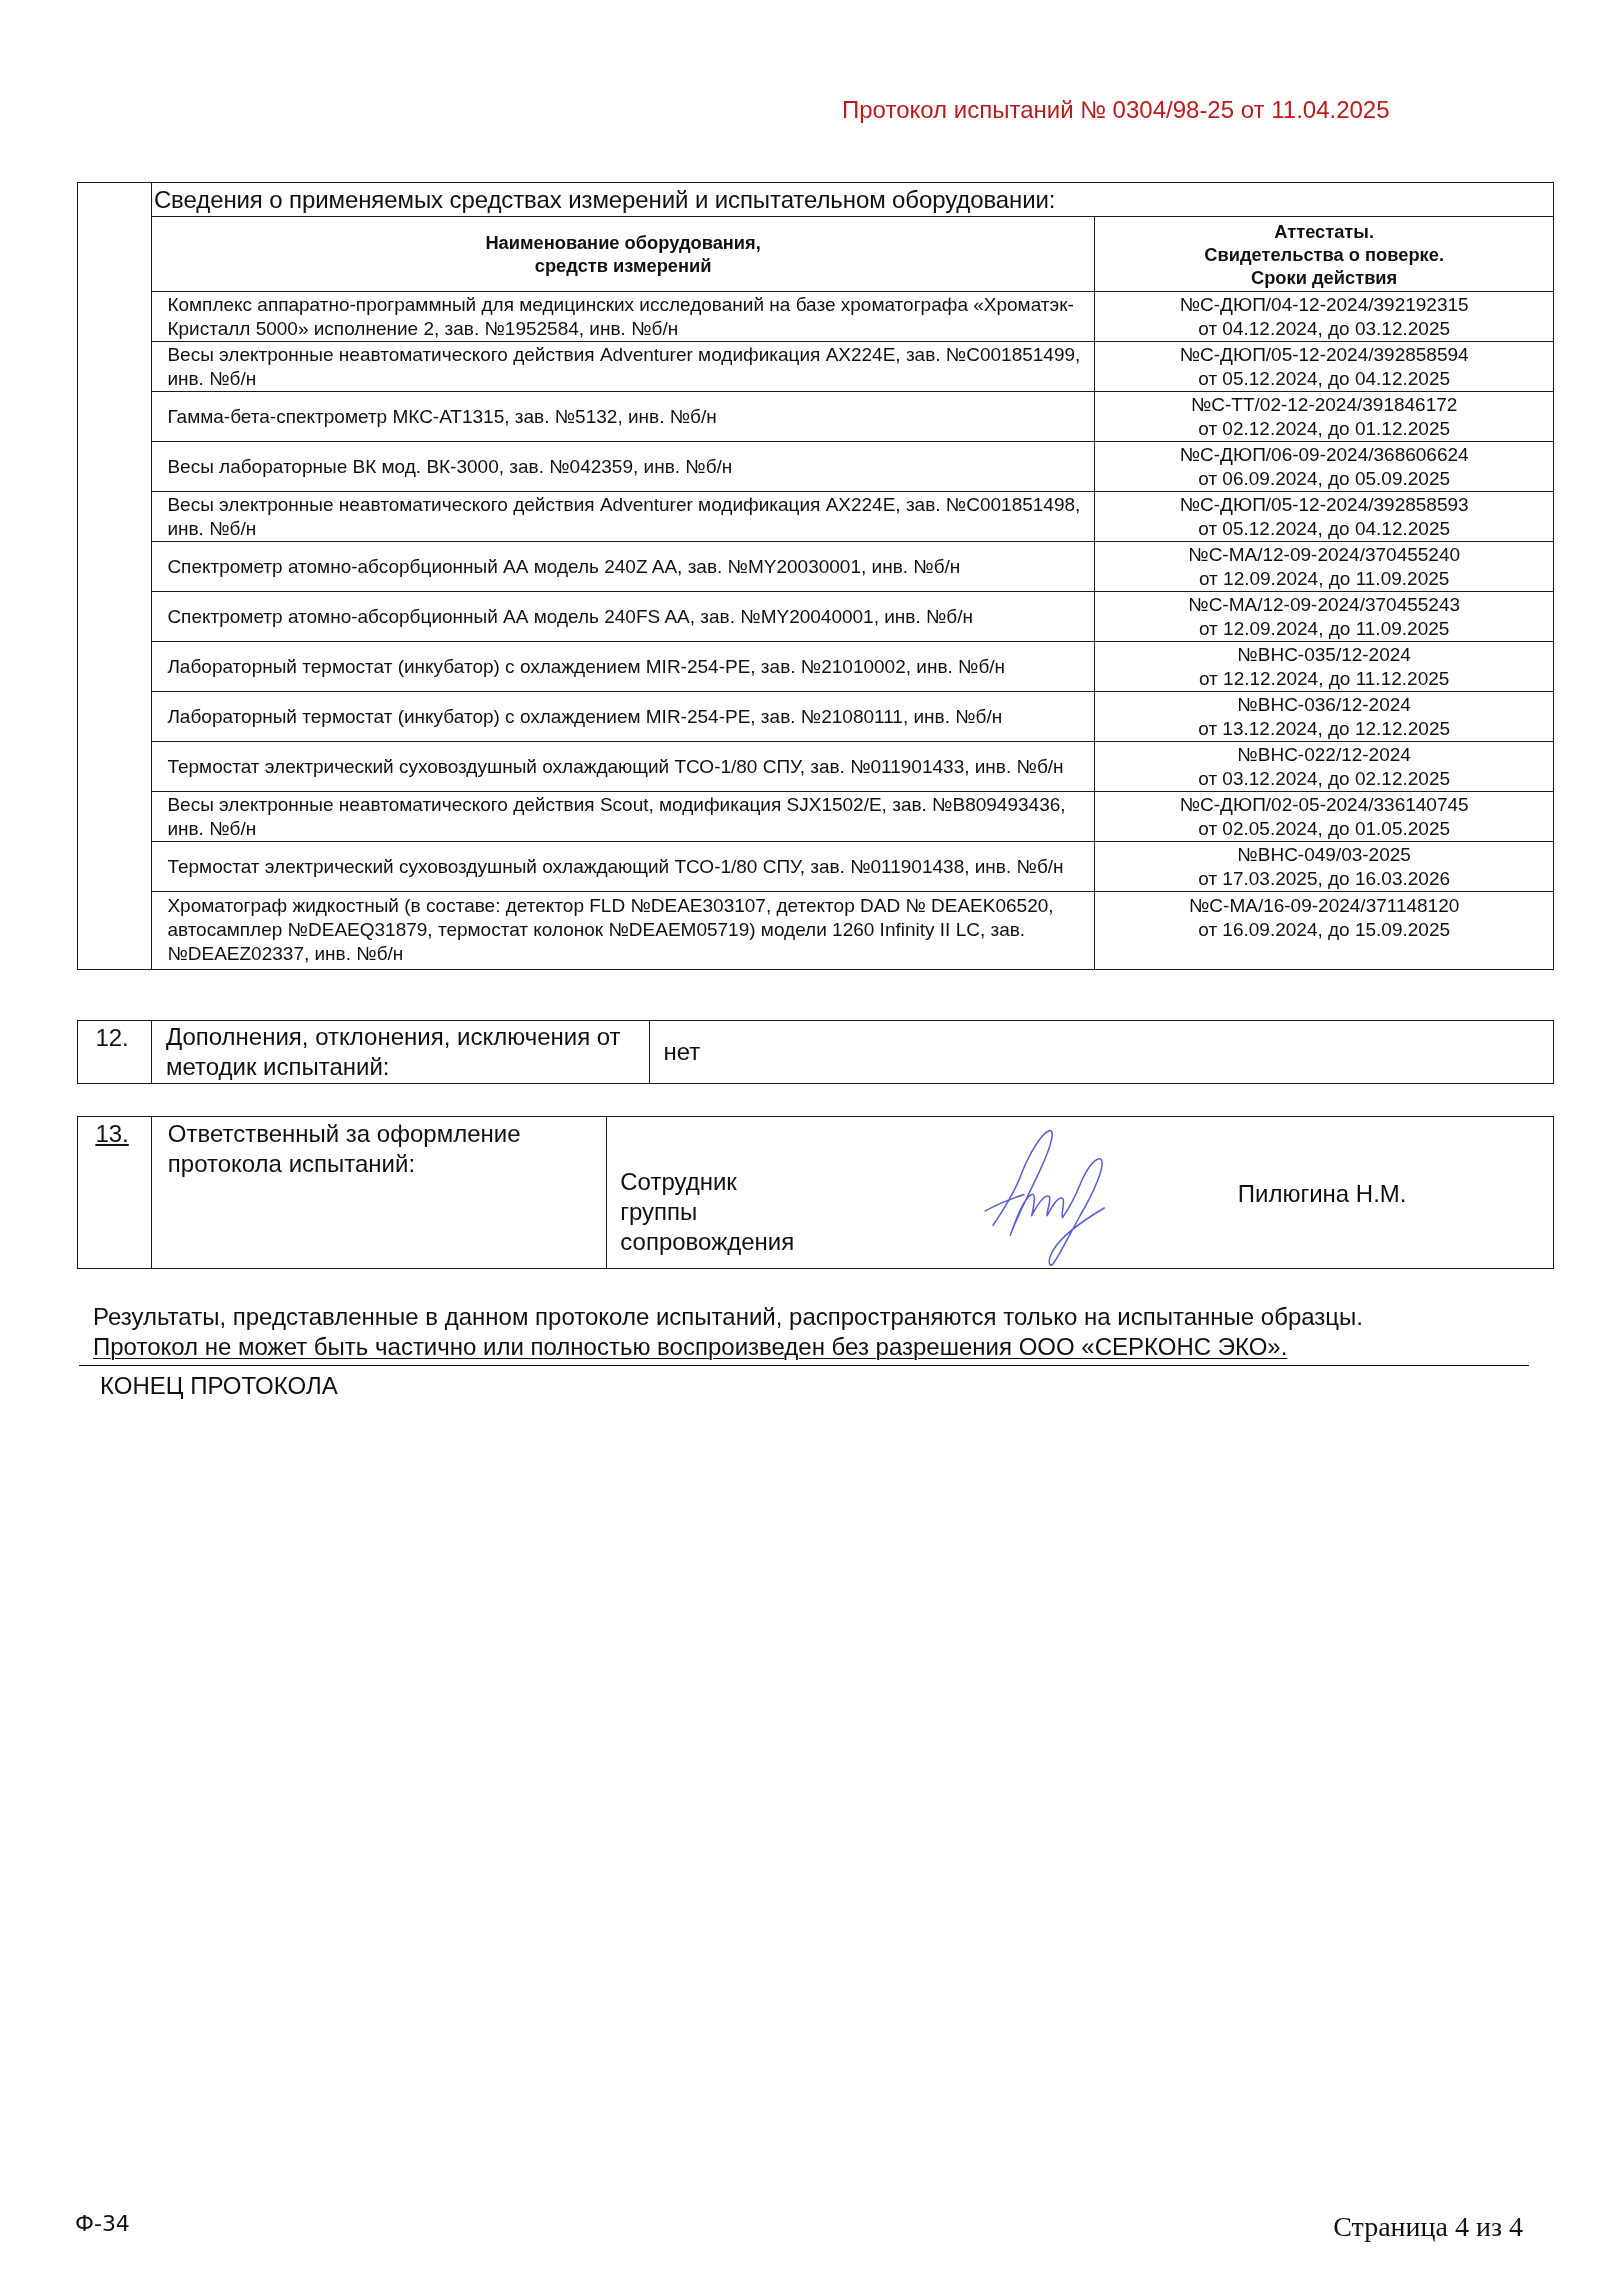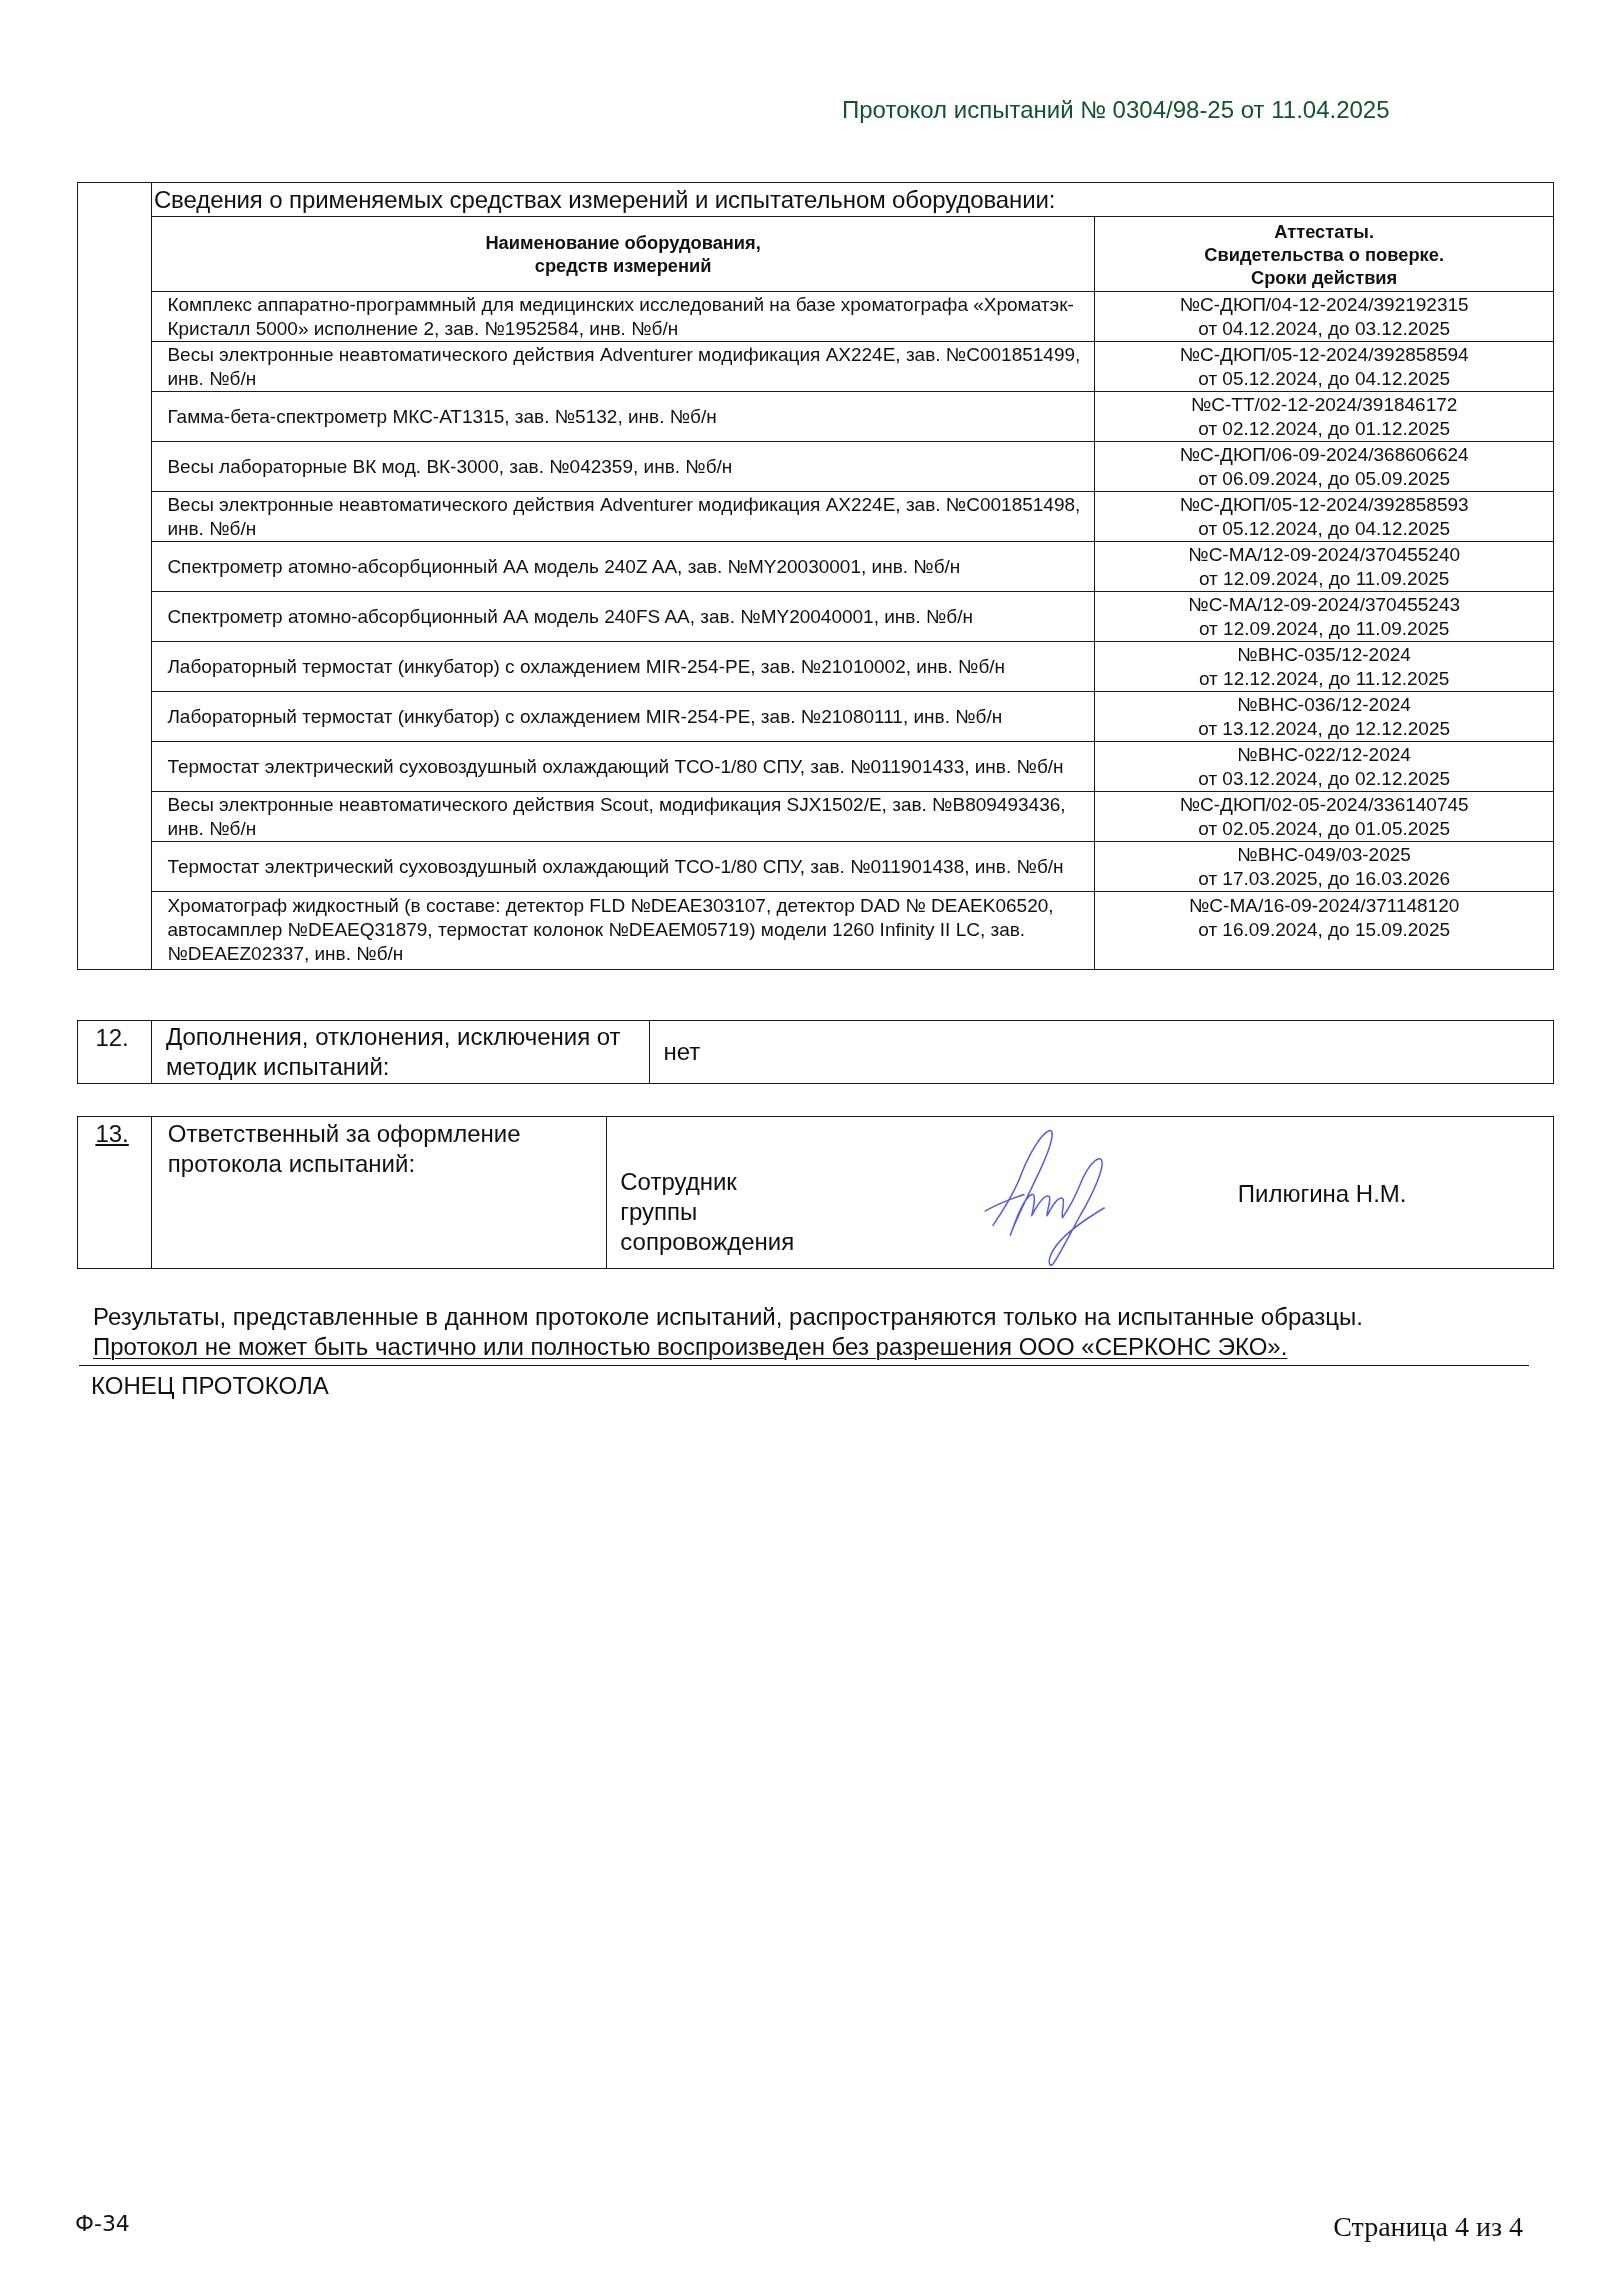--- a/index.html
+++ b/index.html
@@ -2,21 +2,21 @@
 <html><head>
 <meta charset="utf-8">
 <style>
   html, body { margin: 0; padding: 0; background: #ffffff; }
   body {
     width: 1622px; height: 2293px; position: relative; overflow: hidden;
     font-family: "Liberation Sans", sans-serif; color: #111111;
   }
   .hdr {
     position: absolute; left: 842px; top: 95px;
-    font-size: 24px; line-height: 30px; color: #14532d;
+    font-size: 24px; line-height: 30px; color: #b91c1c;
   }
   table { border-collapse: collapse; position: absolute; padding-left: 48px; }
   td, th { border: 1.9px solid #1a1a1a; padding: 0; vertical-align: middle; }
 
   
   #equip { left: 77px; top: 182px; width: 1477px; }
   #equip .numcol { width: 73px; border-bottom: 1.9px solid #1a1a1a; }
   #equip .caption {
     font-size: 24px; height: 33px; padding: 0 0 0 1.9px; text-align: left; font-weight: normal;
     letter-spacing: -0.1px;
@@ -49,21 +49,21 @@
   #t13 .v { position: relative; padding: 0; }
   #t13 .role { position: absolute; left: 13.5px; top: 50px; font-size: 24px; line-height: 30px; }
   #t13 .sig { position: absolute; left: 357px; top: 1.9px; width: 174px; height: 150px; }
   #t13 .pname { position: absolute; left: 631px; top: 62px; font-size: 24px; text-align: right; }
 
   .disclaimer {
     position: absolute; left: 93px; top: 1302px; font-size: 24px; line-height: 30px; width: 1468px;
   }
   .disclaimer .l2 { text-decoration: underline; text-decoration-thickness: 1px; text-underline-offset: 2.9px; }
   .rule { position: absolute; left: 79px; top: 1365px; width: 1450px; height: 0; border-top: 1.9px solid #111; }
-  .end { position: absolute; left: 91px; top: 1371px; font-size: 24px; line-height: 30px; text-align: right; }
+  .end { position: absolute; left: 100px; top: 1371px; font-size: 24px; line-height: 30px; text-align: right; }
 
   .footer-left { position: absolute; left: 75px; top: 2211px; font-family: "DejaVu Sans", sans-serif; font-size: 22px; }
   .footer-right { position: absolute; right: 99px; top: 2211px; font-family: Liberation Serif, serif; font-size: 28px; }
 </style>
 </head>
 <body>
 
 <div class="hdr">
   <div>Протокол испытаний № 0304/98-25 от 11.04.2025</div>
 </div>

